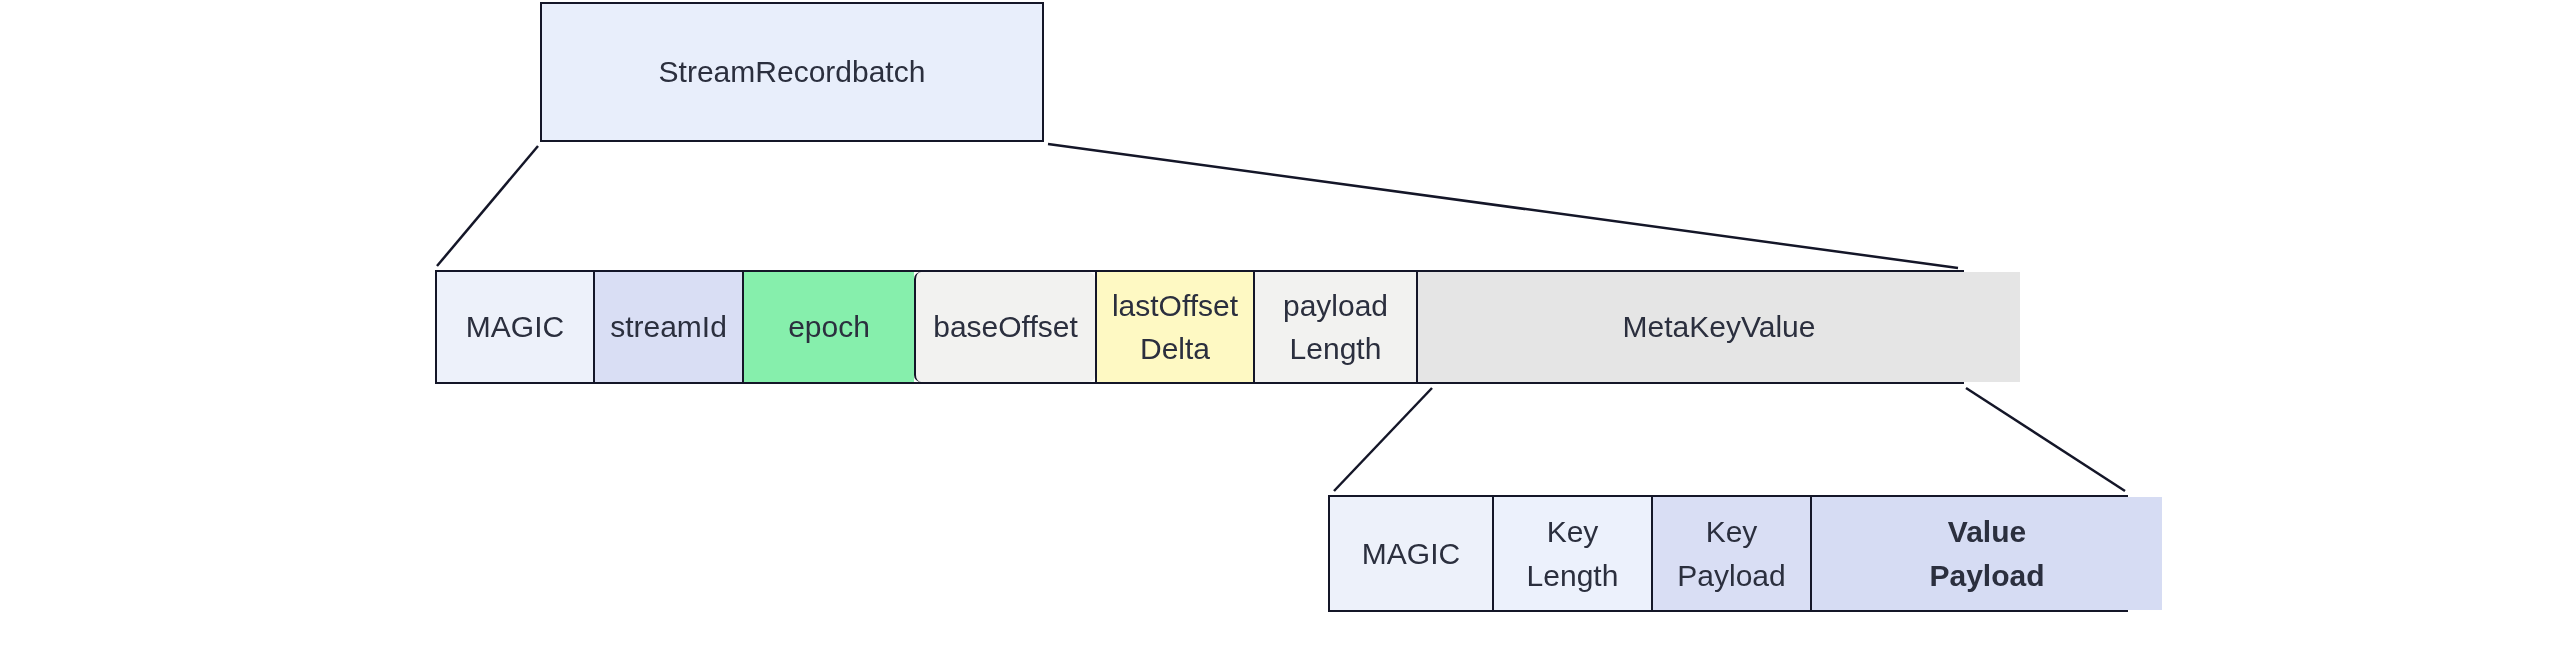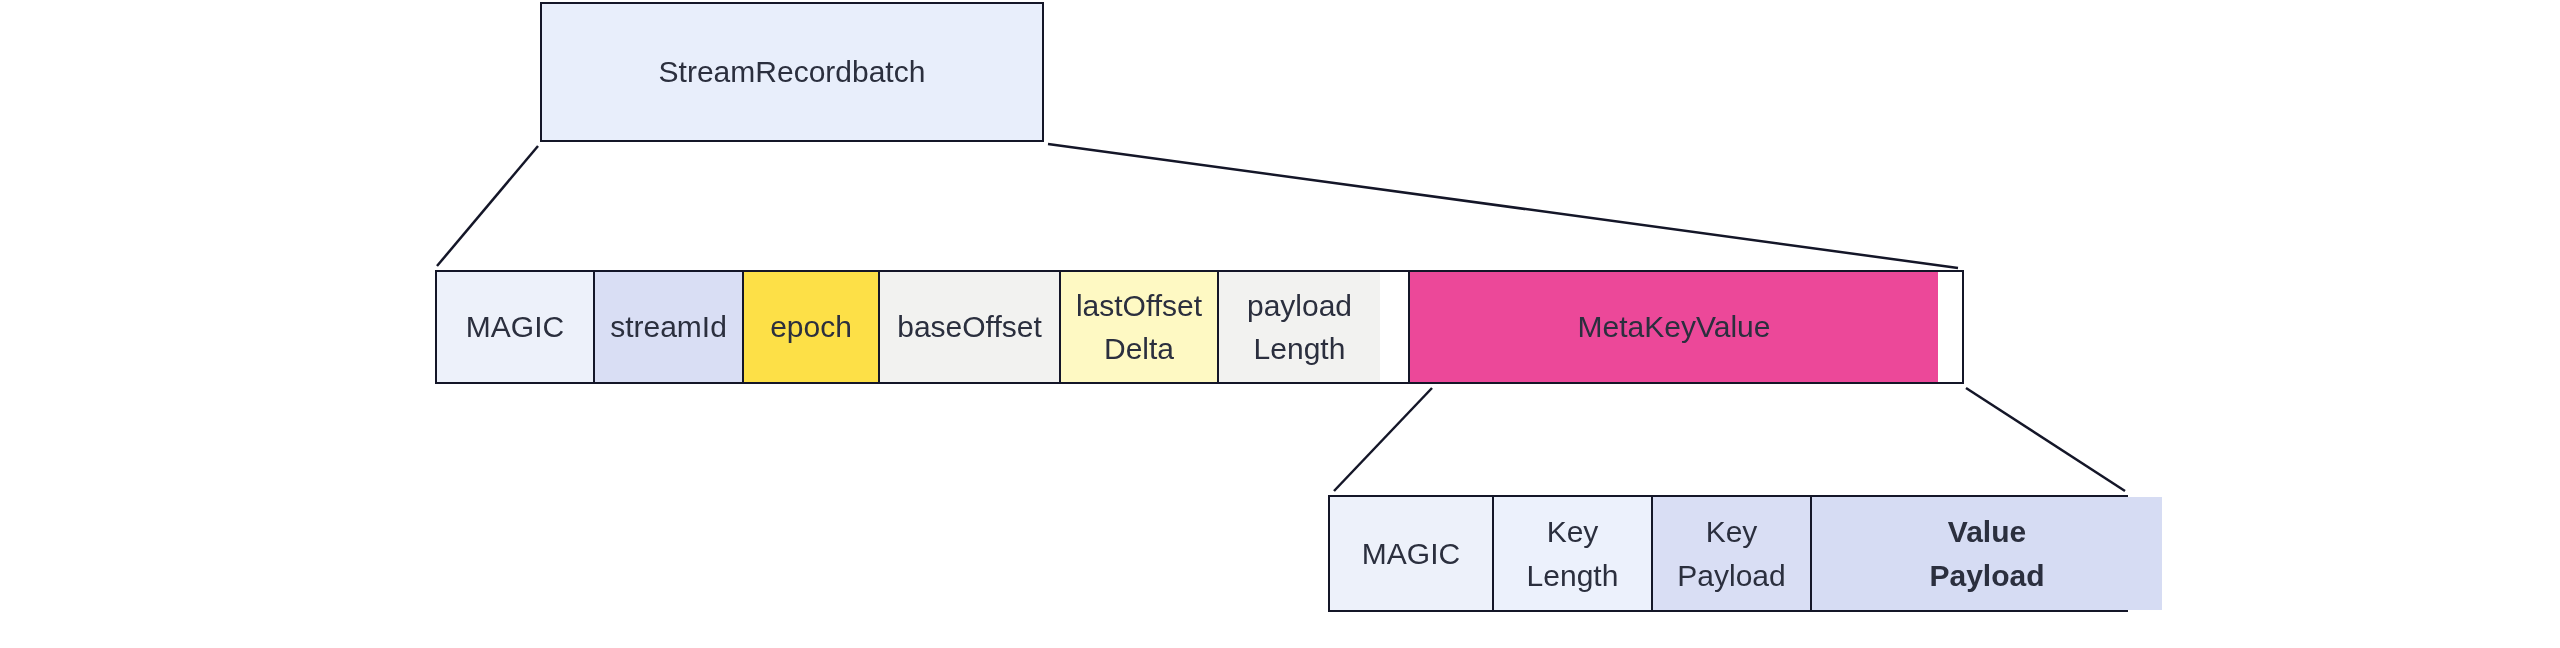--- a/index.html
+++ b/index.html
@@ -85,27 +85,27 @@
     <line x1="1048" y1="144" x2="1958" y2="268" stroke="#141628" stroke-width="2.5" style="stroke: rgb(20, 22, 40);"></line>
     <line x1="1432" y1="388" x2="1334" y2="491" stroke="#141628" stroke-width="2.5" style="stroke: rgb(20, 22, 40);"></line>
     <line x1="1966" y1="388" x2="2125" y2="491" stroke="#141628" stroke-width="2.5" style="stroke: rgb(20, 22, 40);"></line>
   </svg>
 
   <div class="block root-block" style="background-color: rgb(232, 238, 251);">StreamRecordbatch</div>
 
   <div class="field-row record-row">
     <div class="cell" style="width: 156px; background-color: rgb(237, 241, 250);">MAGIC</div>
     <div class="cell" style="width: 149px; background-color: rgb(217, 222, 244);">streamId</div>
-    <div class="cell" style="width: 136px; background-color: #fde047;">epoch</div>
-    <div class="cell" style="width: 181px; background-color: rgb(242, 242, 240);">baseOffset</div>
+    <div class="cell" style="width: 172px; background-color: #86efac;">epoch</div>
+    <div class="cell" style="width: 181px; background-color: rgb(242, 242, 240); border-radius: 7px;">baseOffset</div>
     <div class="cell" style="width: 158px; background-color: #fef9c3;">lastOffset
 Delta</div>
     <div class="cell" style="width: 163px; background-color: rgb(242, 242, 240);">payload
 Length</div>
-    <div class="cell" style="width: 530px; background-color: #ec4899; margin-left: 28px;">MetaKeyValue</div>
+    <div class="cell" style="width: 604px; background-color: #e5e5e5;">MetaKeyValue</div>
   </div>
 
   <div class="field-row meta-row">
     <div class="cell" style="width: 162px; background-color: rgb(237, 241, 250);">MAGIC</div>
     <div class="cell" style="width: 159px; background-color: rgb(236, 241, 252);">Key
 Length</div>
     <div class="cell" style="width: 159px; background-color: rgb(217, 222, 244);">Key
 Payload</div>
     <div class="cell" style="width: 352px; background-color: rgb(214, 220, 243); font-weight: bold;">Value
 Payload</div>

